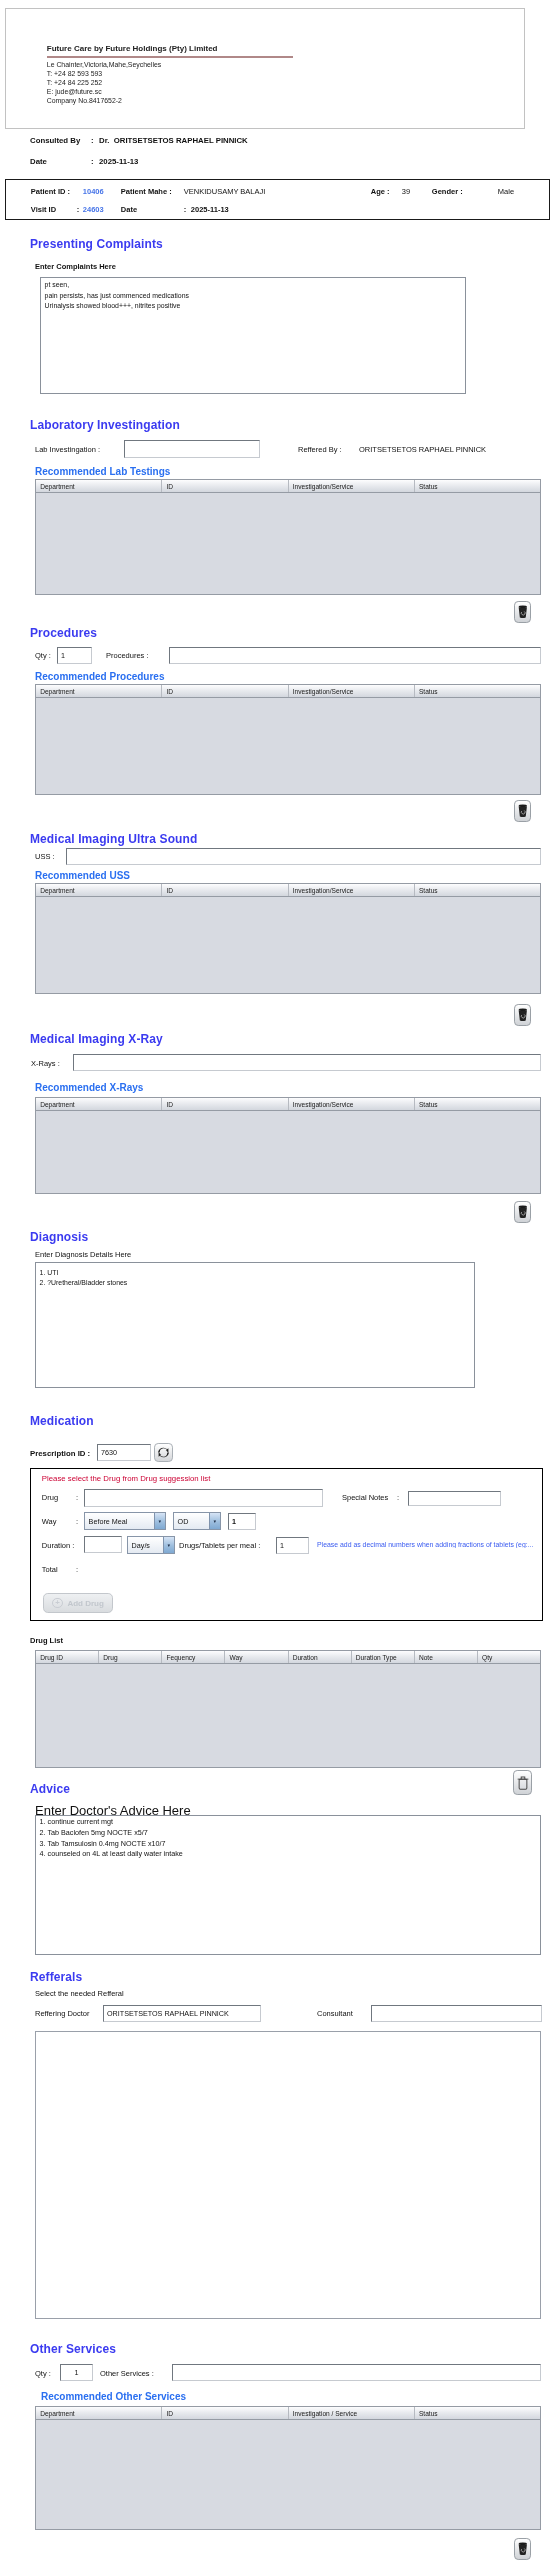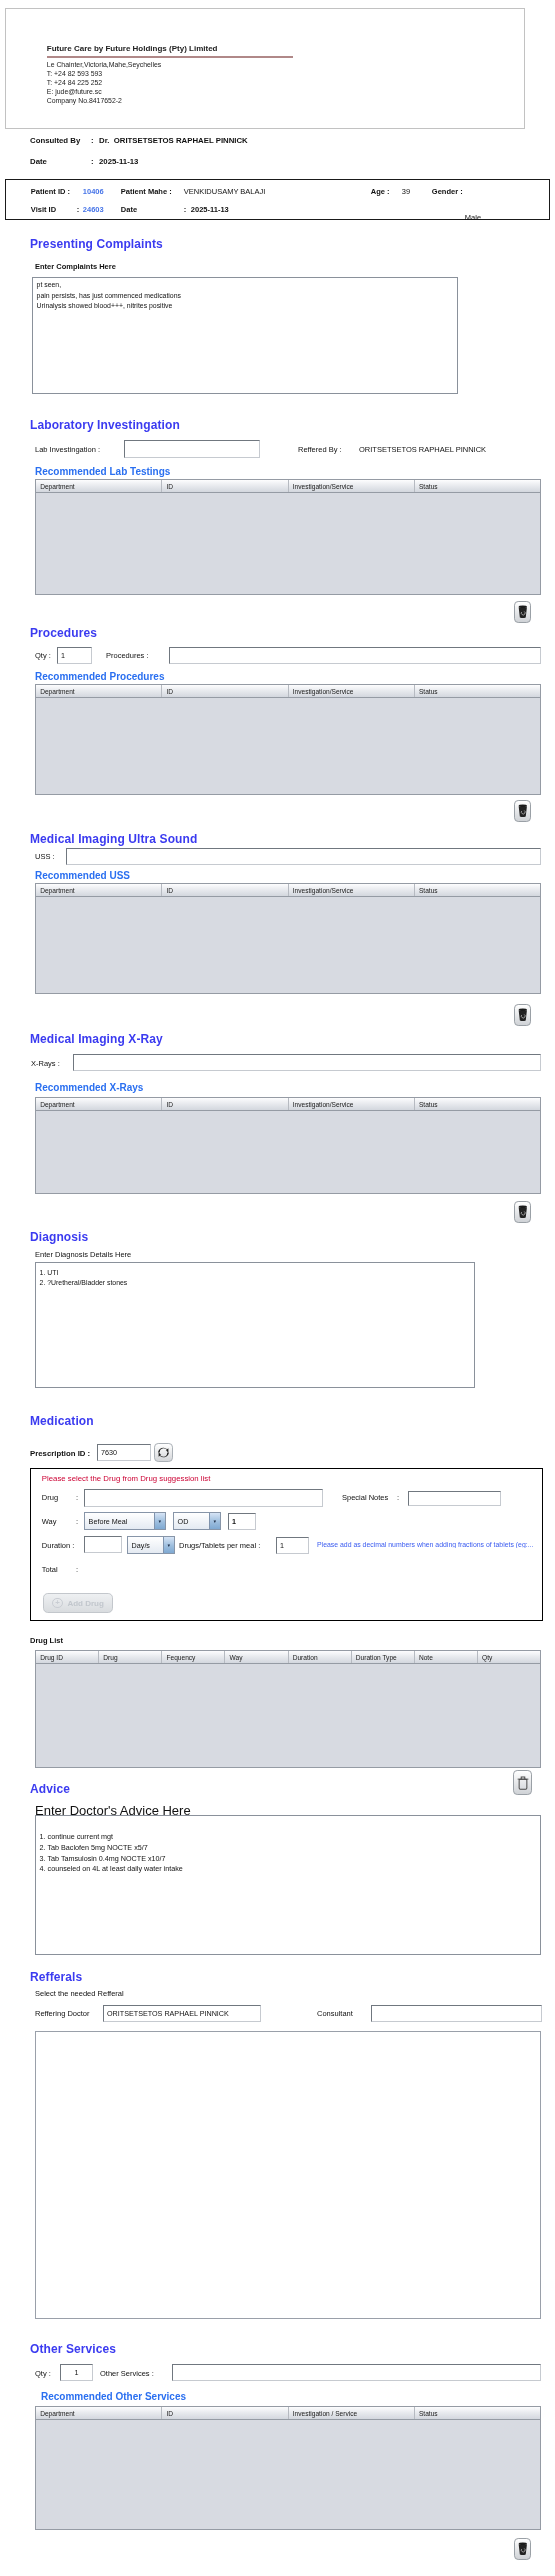--- a/index.html
+++ b/index.html
@@ -62,32 +62,32 @@
   <div class="bl" style="left:99px; top:157px; font-size:7.8px;">2025-11-13</div>
 
   <div class="patientbox">
     <div class="bl" style="left:25px; top:6.6px;">Patient ID :</div>
     <div class="bl bluev" style="left:77px; top:6.6px;">10406</div>
     <div class="bl" style="left:115px; top:6.6px;">Patient Mahe :</div>
     <div class="rl" style="left:178px; top:6.6px;">VENKIDUSAMY BALAJI</div>
     <div class="bl" style="left:365px; top:6.6px;">Age :</div>
     <div class="rl" style="left:396px; top:6.6px;">39</div>
     <div class="bl" style="left:426px; top:6.6px;">Gender :</div>
-    <div class="rl" style="left:459px; top:6.6px;margin-top:26px;">Male</div>
+    <div class="rl" style="left:492px; top:6.6px;">Male</div>
     <div class="bl" style="left:25px; top:25px;">Visit ID</div>
     <div class="bl" style="left:71px; top:25px;">:</div>
     <div class="bl bluev" style="left:77px; top:25px;">24603</div>
     <div class="bl" style="left:115px; top:25px;">Date</div>
     <div class="bl" style="left:178px; top:25px;">:</div>
     <div class="bl" style="left:185px; top:25px;">2025-11-13</div>
   </div>
 
   <div class="sech" style="left:30px; top:237px;">Presenting Complaints</div>
   <div class="bl" style="left:35px; top:262px;">Enter Complaints Here</div>
-  <textarea class="ta" style="left: 32px; top: 277px; width: 426px; height: 117px;">pt seen,
+  <textarea class="ta" style="left: 40px; top: 277px; width: 426px; height: 117px;">pt seen,
 pain persists, has just commenced medications
 Urinalysis showed blood+++, nitrites positive</textarea>
 
   <div class="sech" style="left:30px; top:418px;">Laboratory  Investingation</div>
   <div class="rl" style="left:35px; top:445px;">Lab Investingation :</div>
   <input class="inp" style="left: 124px; top: 440px; width: 136px; height: 18px;" value="">
   <div class="rl" style="left:298px; top:445px;">Reffered By :</div>
   <div class="rl" style="left:359px; top:445px;">ORITSETSETOS RAPHAEL PINNICK</div>
   <div class="rec" style="left:35px; top:466px;">Recommended Lab Testings</div>
   <div class="tbl" style="left:35px; top:479px; width:506px; height:116px;">
@@ -250,21 +250,21 @@
 
   <div class="trashbtn" style="left:513px; top:1770px; height:25px; width:19px;">
     <svg width="12" height="16" viewBox="0 0 20 27">
       <rect x="3.5" y="7" width="13" height="17" rx="2" fill="none" stroke="#4a4a4a" stroke-width="1.7"></rect>
       <path d="M1 7 H19" stroke="#4a4a4a" stroke-width="1.7"></path>
       <path d="M7 7 V3.5 H13 V7" fill="none" stroke="#4a4a4a" stroke-width="1.7"></path>
     </svg>
   </div>
   <div class="sech" style="left:30px; top:1782px;">Advice</div>
   <div class="rl" style="left:35px; top:1803px; font-size:13px;">Enter Doctor's Advice Here</div>
-  <textarea class="ta" style="left: 35px; top: 1815px; width: 506px; height: 140px; padding-top: 16px; font-size: 7.2px;">1. continue current mgt
+  <textarea class="ta" style="left: 35px; top: 1815px; width: 506px; height: 140px; padding-top: 1px; font-size: 7.2px;">1. continue current mgt
 2. Tab Baclofen 5mg NOCTE x5/7
 3. Tab Tamsulosin 0.4mg NOCTE x10/7
 4. counseled on 4L at least daily water intake</textarea>
 
   <div class="sech" style="left:30px; top:1970px;">Refferals</div>
   <div class="rl" style="left:35px; top:1989px;">Select the needed Refferal</div>
   <div class="rl" style="left:35px; top:2009px;">Reffering Doctor</div>
   <input class="inp" style="left: 103px; top: 2005px; width: 158px; height: 16.7px;" value="ORITSETSETOS RAPHAEL PINNICK">
   <div class="rl" style="left:317px; top:2009px;">Consultant</div>
   <input class="inp" style="left: 371px; top: 2005px; width: 171px; height: 16.7px;" value="">

